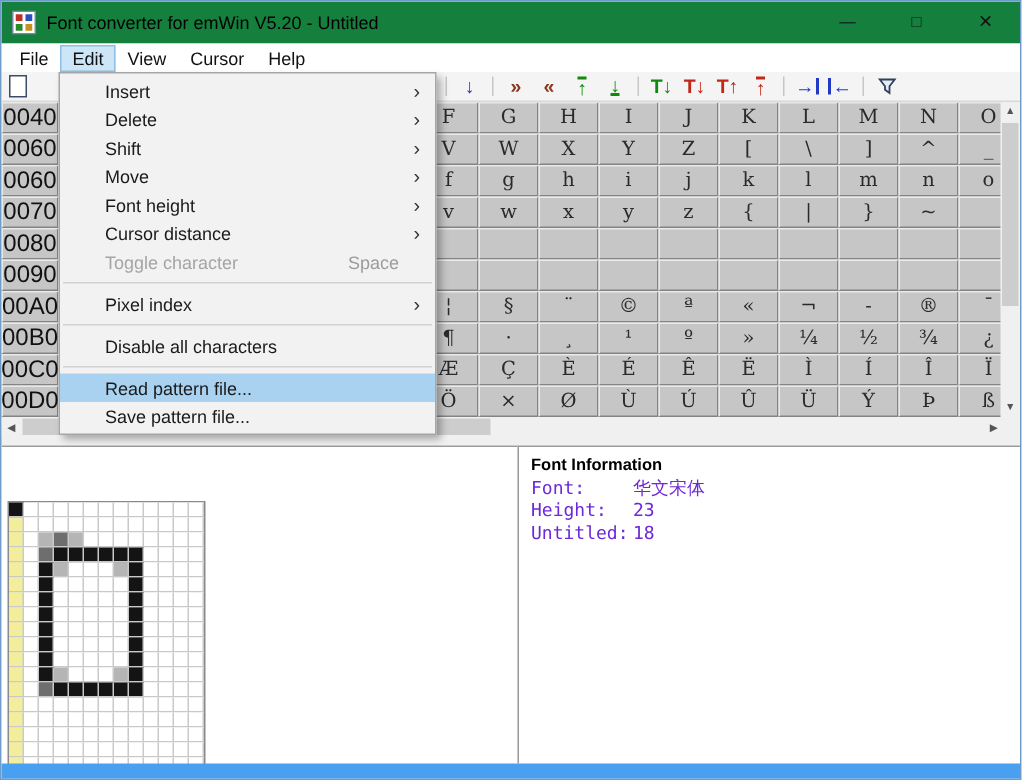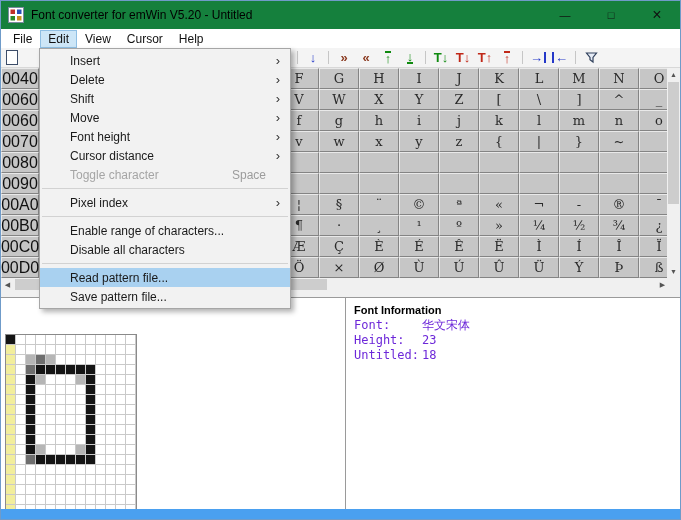--- a/index.html
+++ b/index.html
@@ -668,23 +668,20 @@
         <span class="lbl">Toggle character</span>
         <span class="shortcut">Space</span>
       </div>
       <div class="msep"></div>
       <div class="mi">
         <span class="lbl">Pixel index</span>
         <span class="arrow">›</span>
       </div>
       <div class="msep"></div>
       <div class="mi">
-        <span class="lbl">Enable range of characters...</span>
-      </div>
-      <div class="mi">
         <span class="lbl">Disable all characters</span>
       </div>
       <div class="msep"></div>
       <div class="mi hl">
         <span class="lbl">Read pattern file...</span>
       </div>
       <div class="mi">
         <span class="lbl">Save pattern file...</span>
       </div>
     </div>

